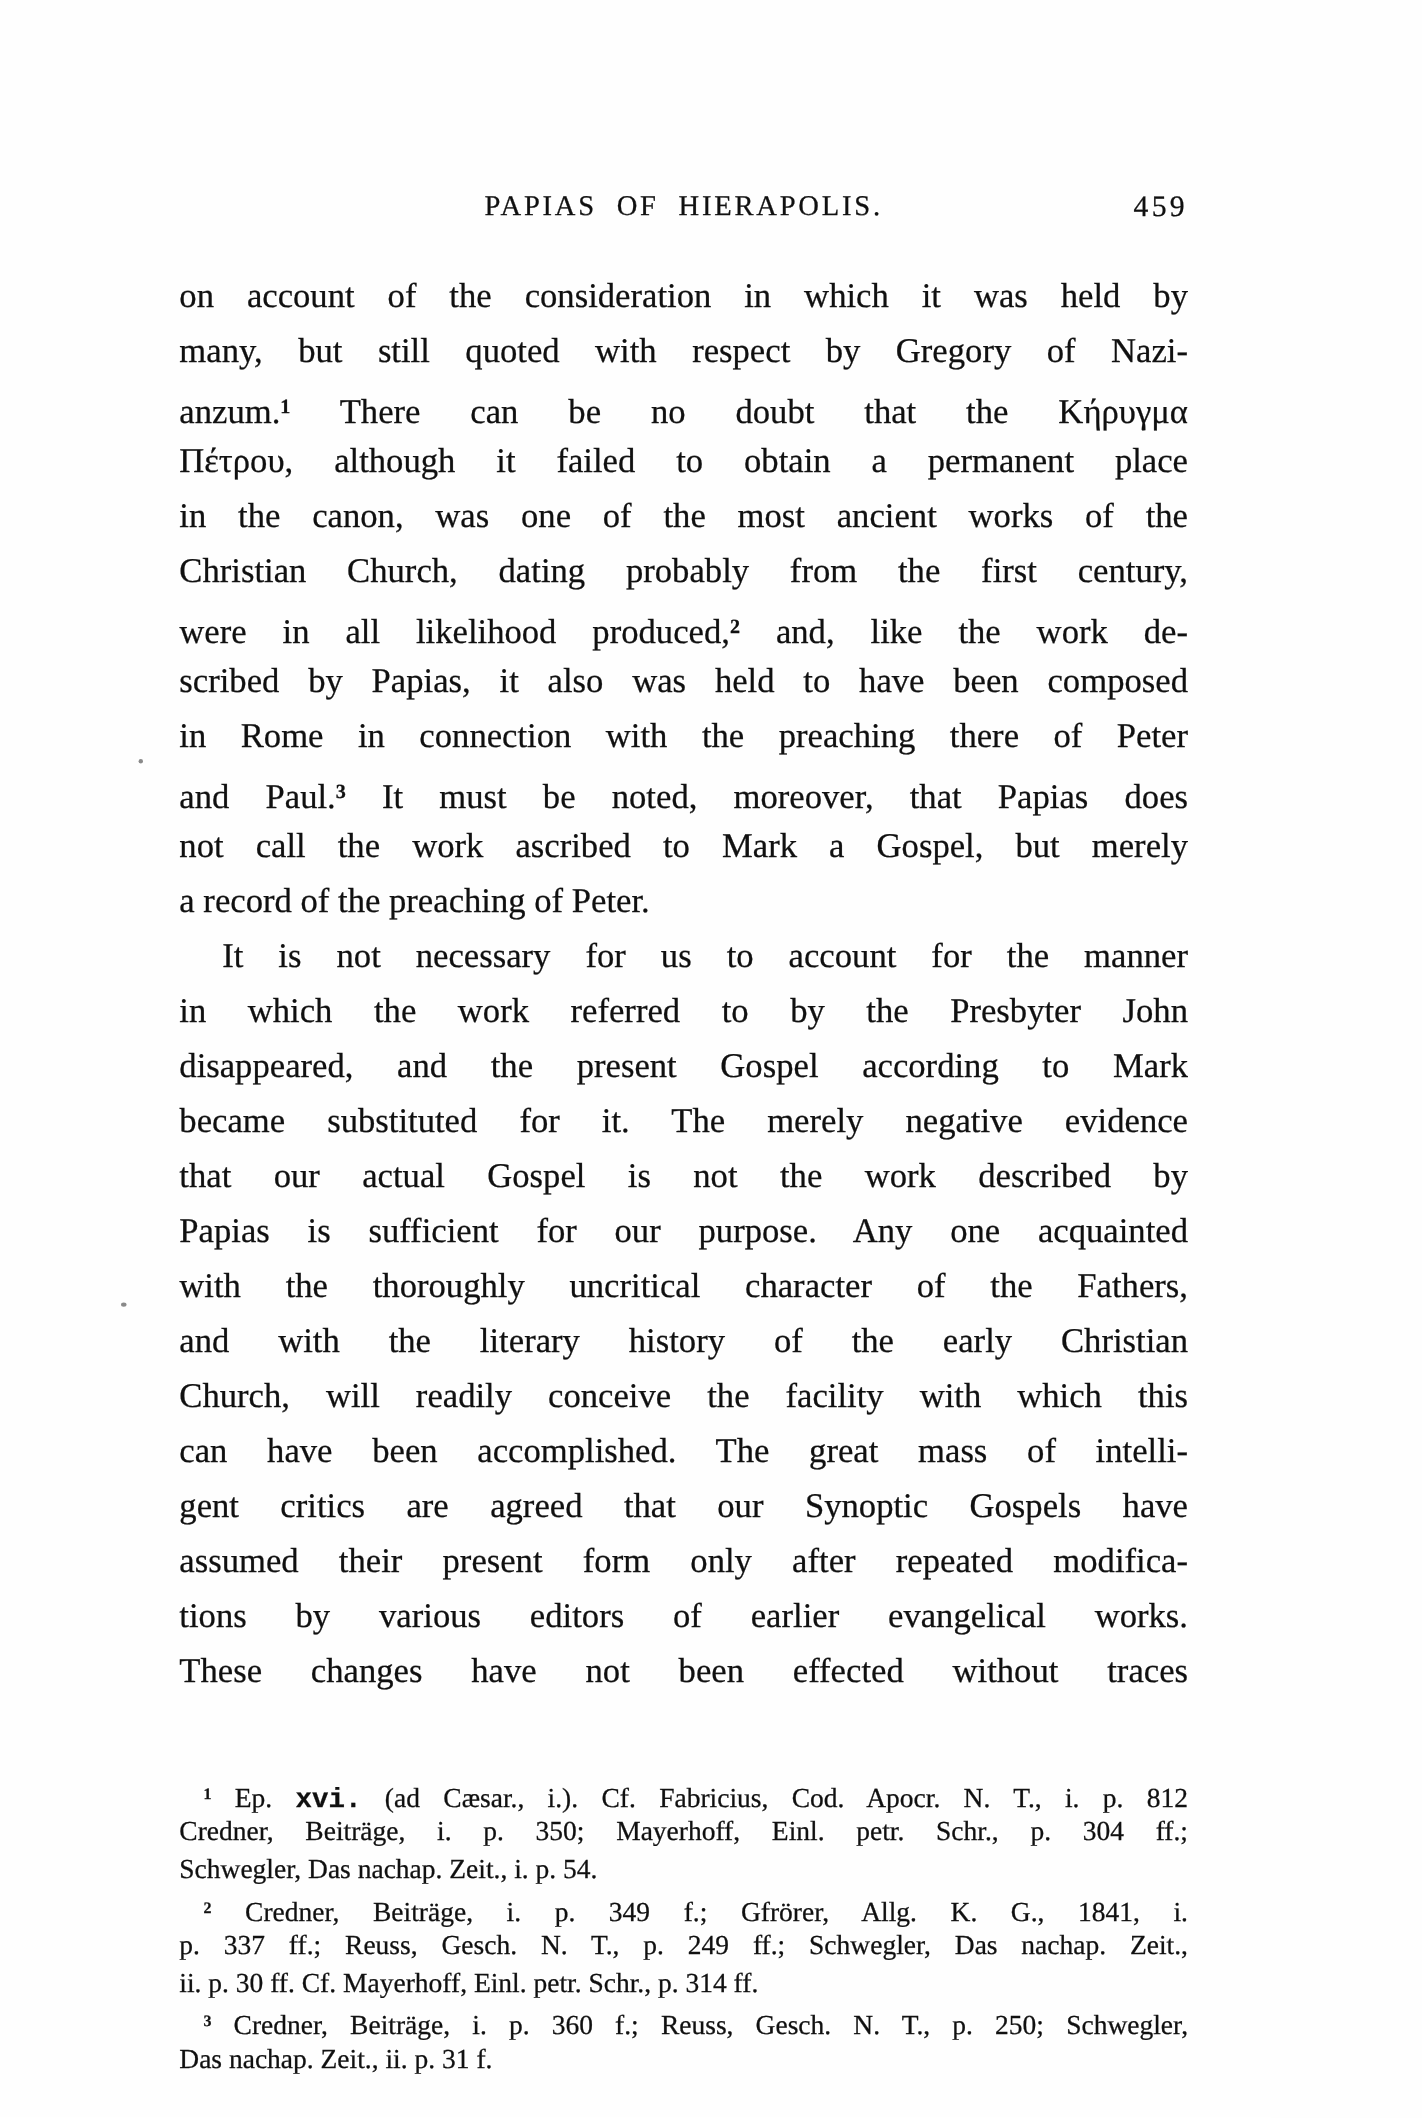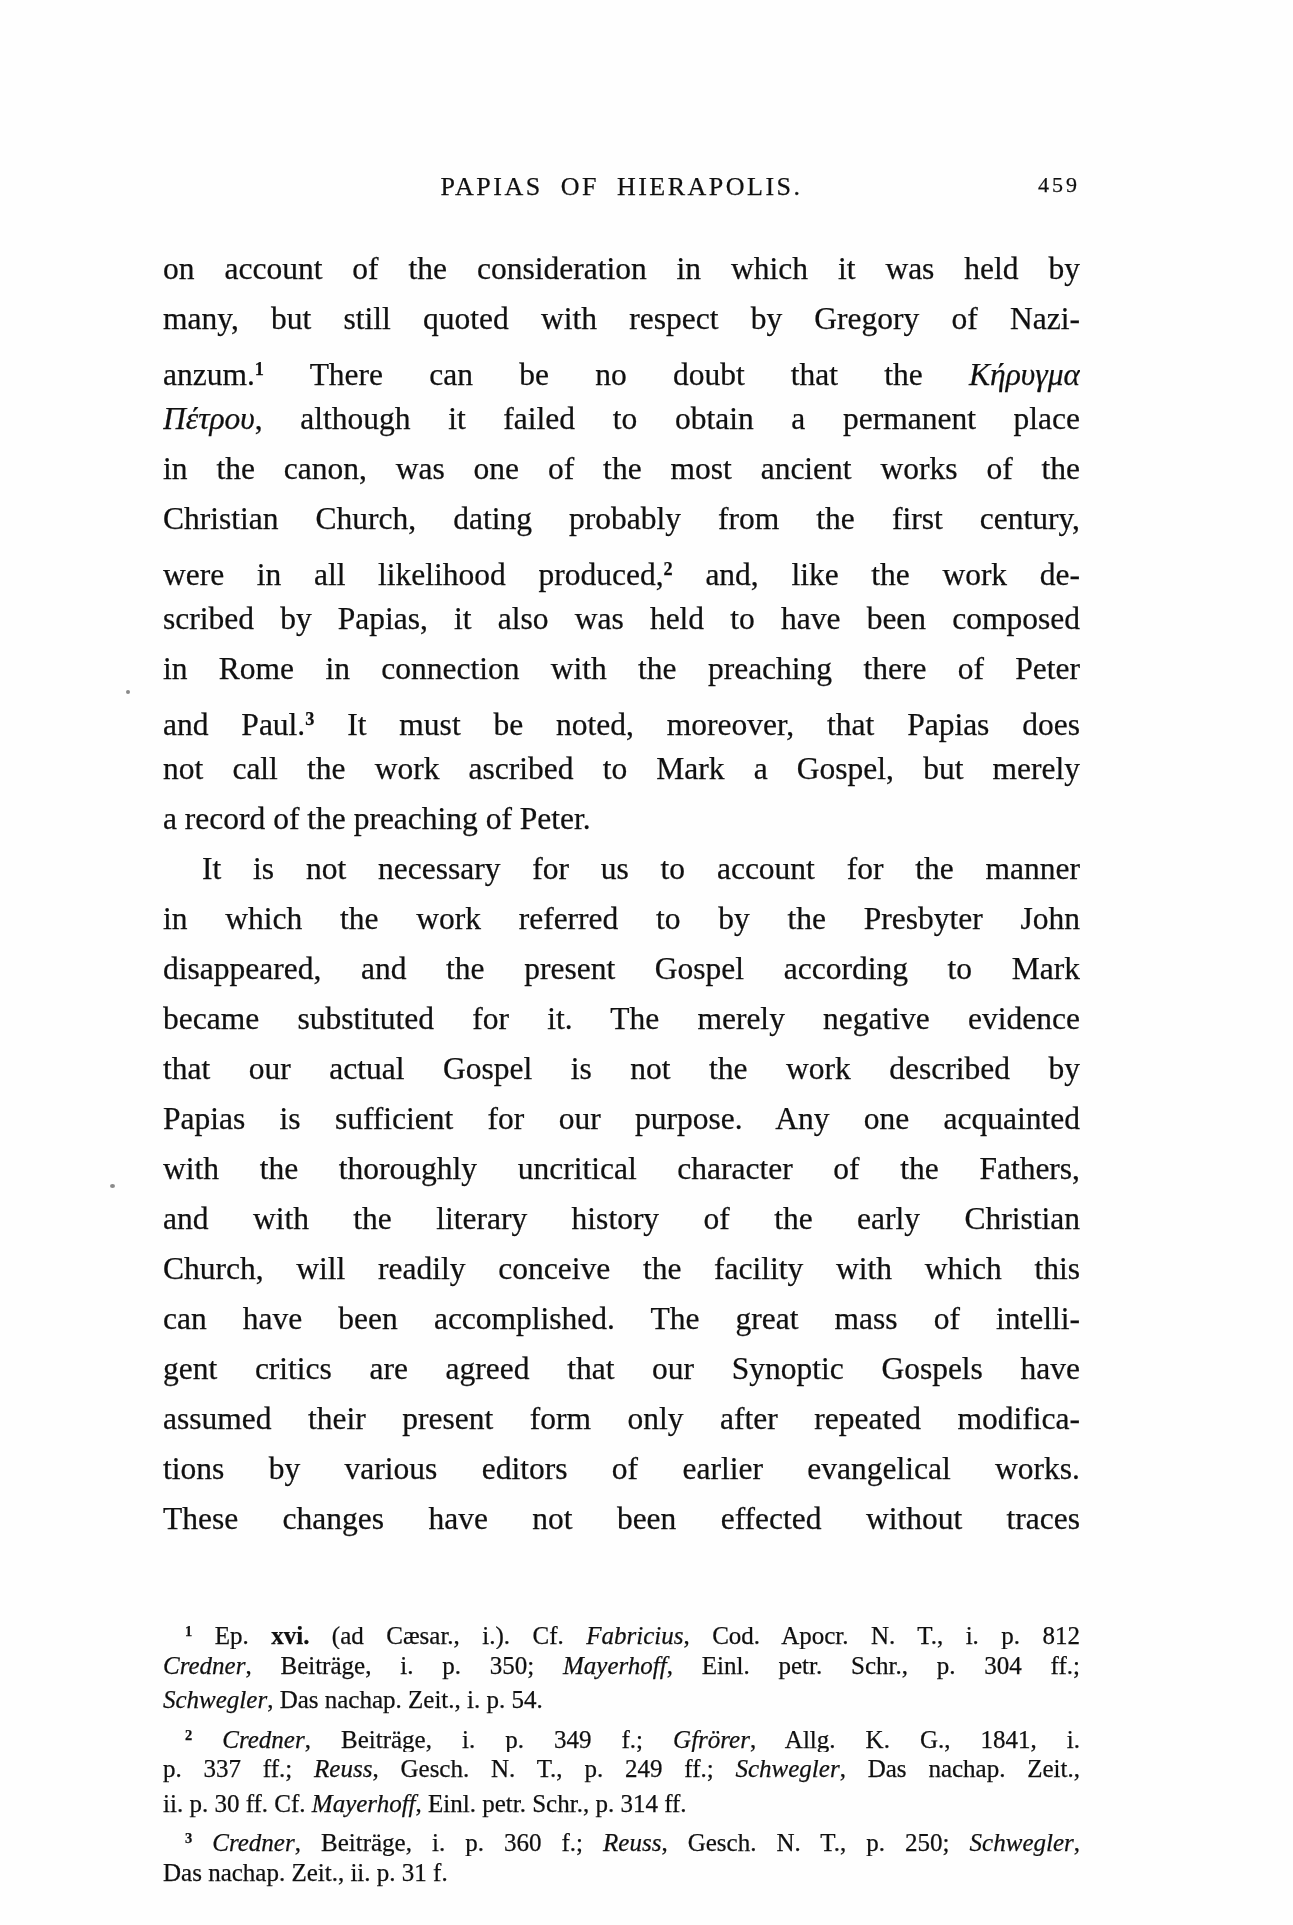--- a/index.html
+++ b/index.html
@@ -22,40 +22,40 @@
     top: 172px; left: 163px; width: 917px; height: 36px; text-align: right;
   }
   .running-title {
     position: absolute; left: 50%; transform: translateX(-50%);
     top: 0;
     font-size: 26px; letter-spacing: 2.5px; word-spacing: 9px;
     white-space: nowrap;
   }
   .page-number {
     position: absolute; right: 0; top: 0;
-    font-size: 22px; letter-spacing: 3px;
+    font-size: 27px; letter-spacing: 3px;
   }
   
   .body-text {
     position: absolute;
     top: 244px; left: 163px; width: 917px;
     font-size: 31.5px; line-height: 50px;
   }
   .paragraph { margin: 0; }
   .tline {
     text-align: justify;
     text-align-last: justify;
     height: 50px; overflow: hidden; white-space: nowrap;
   }
   
   .tline { white-space: normal; }
   .tline.last { text-align-last: left; }
   .tline.ind { text-indent: 39px; }
-  .it { font-style: italic; }
-  .bd { font-weight: bold; }
+  .it { }
+  .bd { font-weight: bold; font-family: Liberation Mono, monospace; }
   .sup {
     font-size: 0.58em; font-weight: bold;
     vertical-align: 0.52em; letter-spacing: 0;
   }
   
   .footnotes {
     position: absolute;
     top: 1614px; left: 163px; width: 917px;
     font-size: 25px; line-height: 34.5px;
   }

